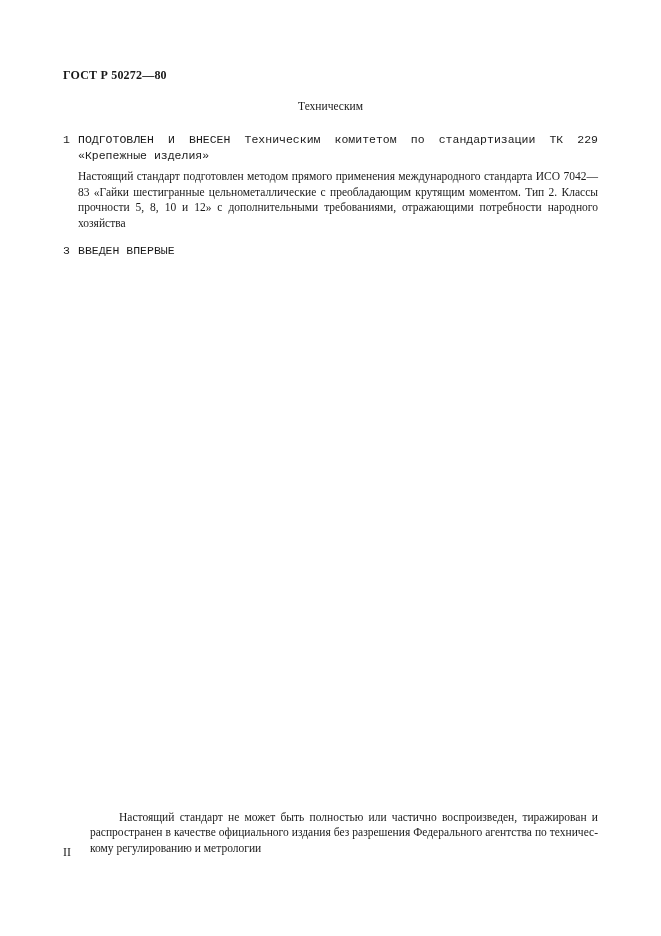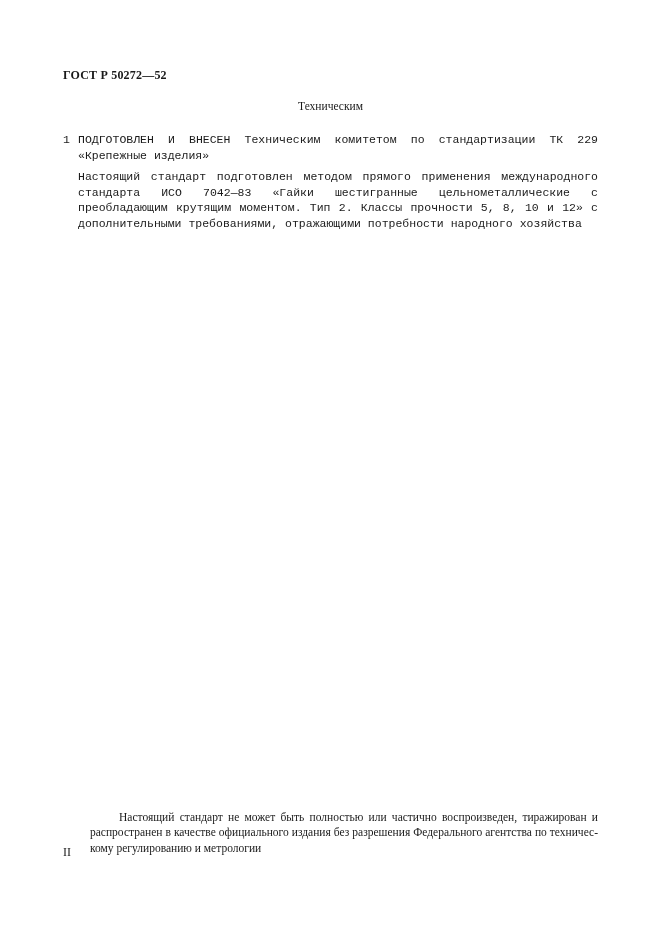--- a/index.html
+++ b/index.html
@@ -45,21 +45,20 @@
   }
   .item-1 { margin-top: 18px; }
   .item-2 { margin-top: 9px; }
   .item-3 { margin-top: 10px; }
   .item-4 { margin-top: 11px; }
   .note {
     margin-top: 6px;
     padding-left: 15px;
     text-align: justify;
     hyphens: manual;
-    font-family: Liberation Mono, monospace;
     -webkit-hyphens: manual;
   }
   .copyright {
     position: absolute;
     left: 63px;
     right: 63px;
     top: 798px;
     text-align: justify;
     text-indent: 29px;
     hyphens: manual;
@@ -73,29 +72,30 @@
     font-size: 12px;
     line-height: 15.5px;
   }
 </style>
 </head>
 <body>
 
 <div class="page">
   <div class="content">
 
-    <div class="doc-code">ГОСТ Р 50272—52</div>
+    <div class="doc-code">ГОСТ Р 50272—80</div>
 
     <div class="doc-title">Техническим</div>
 
     <p class="item item-1"><span class="num">1</span><span>ПОДГОТОВЛЕН И ВНЕСЕН</span> <span>Техническим комитетом по стандартизации ТК 229 «Крепежные изделия»</span></p>
 
 
     <p class="note">Настоящий стандарт подготовлен методом прямого применения международного стандарта ИСО 7042—83 «Гайки шестигранные цельнометаллические с преобладающим крутящим моментом. Тип 2. Классы прочности 5, 8, 10 и 12» с дополнительными требованиями, отражающими потребно­сти народного хозяйства</p>
 
+    <p class="item item-3"><span class="num">3</span><span>ВВЕДЕН ВПЕРВЫЕ</span></p>
 
 
   </div>
 
   <p class="copyright">Настоящий стандарт не может быть полностью или частично воспроизведен, тиражирован и распространен в качестве официального издания без разрешения Федерального агентства по техничес­кому регулированию и метрологии</p>
 
   <div class="page-number">II</div>
 </div>
 
 </body></html>

